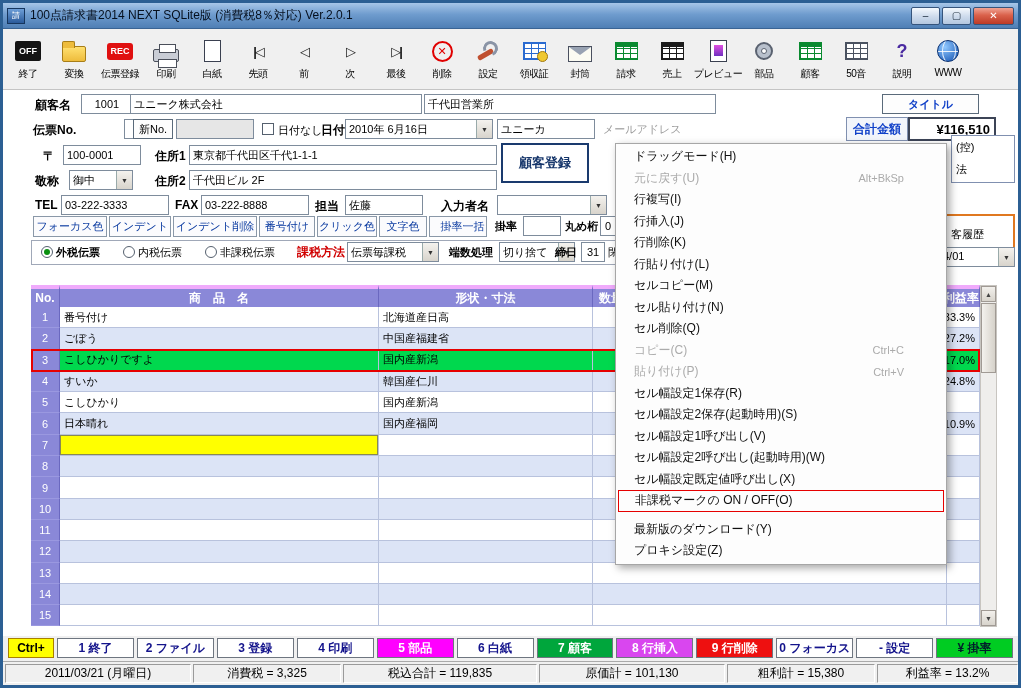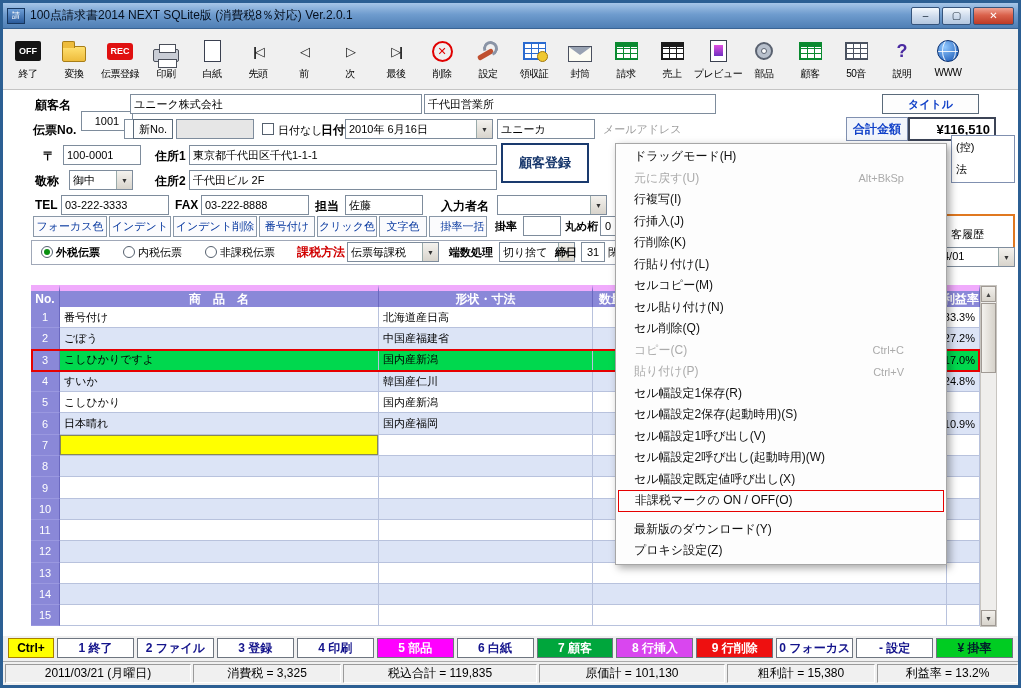--- a/index.html
+++ b/index.html
@@ -85,21 +85,21 @@
   .fmt-btn { position:absolute; top:126px; height:21px; border:1px solid #8a98a8; background:#fbfbfd; color:#0a3aa0;
     font-size:11px; display:flex; align-items:center; justify-content:center; white-space:nowrap; }
   .tax-group { position:absolute; left:28px; top:150px; width:912px; height:25px; border:1px solid #a0a8b8; }
   .red-label { color:#d00000; }
   .side-box { position:absolute; border:1px solid #8090b0; background:#fff; font-size:11px; }
   .hist-box { position:absolute; border:2px solid #e07820; background:#fff; font-size:11px; display:flex; align-items:center; padding-left:4px; }
 
   
   .grid { position:absolute; left:28px; top:195px; width:949px; }
   .ghead { display:flex; height:22px; background:#8a88d8; }
-  .ghead > div { color:#fff; font-size:12px; font-weight:bold; border-right:1px solid #6a68c0; border-top:6px solid #f0abfc;
+  .ghead > div { color:#fff; font-size:12px; font-weight:bold; border-right:1px solid #6a68c0; border-top:4px solid #f0abfc;
     display:flex; align-items:center; justify-content:center; overflow:hidden; white-space:nowrap; }
   .w-no{width:29px;} .w-prod{width:319px;} .w-shape{width:214px;} .w-qty{width:354px;} .w-rate{width:33px;}
   .qty-h{ justify-content:flex-start !important; padding-left:6px; }
   .rate-h{ justify-content:flex-end !important; }
   .trow { display:flex; height:21.3px; background:#fff; }
   .trow.alt { background:#dce4f6; }
   .trow.green { background:#00d84e; }
   .trow > div { font-size:11px; border-right:1px solid #b8c2dd; border-bottom:1px solid #b8c2dd;
     display:flex; align-items:center; padding:0 4px; overflow:hidden; white-space:nowrap; }
   .c-no { background:#8a88d8; color:#fff; justify-content:center; padding:0;
@@ -277,21 +277,21 @@
       <div class="tb-iconbox">
           <span class="ic ic-globe"></span>
         </div>
       <div class="tb-label">WWW</div>
     </div>
     </div>
 
   <div id="main">
 
     <span class="flabel" style="left:32px;top:7px">顧客名</span>
-    <input class="fin center" style="left: 78px; top: 21px; width: 52px;" value="1001">
+    <input class="fin center" style="left: 78px; top: 4px; width: 52px;" value="1001">
     <input class="fin" style="left: 127px; top: 4px; width: 292px;" value="ユニーク株式会社">
     <input class="fin" style="left: 421px; top: 4px; width: 292px;" value="千代田営業所">
     <button class="fbtn title-btn" style="left:879px;top:4px;width:97px">タイトル</button>
 
     <span class="flabel" style="left:30px;top:32px">伝票No.</span>
     <input class="fin center" style="left: 85px; top: 29px; width: 42px; color: rgb(154, 38, 0); font-weight: bold; margin-left: 36px;" value="18">
     <button class="fbtn" style="left:130px;top:29px;width:40px">新No.</button>
     <input class="fin dis" style="left: 173px; top: 29px; width: 78px;">
     <span class="chk" style="left:259px;top:33px"></span>
     <span class="flabel nw" style="left:275px;top:33px">日付なし</span>

